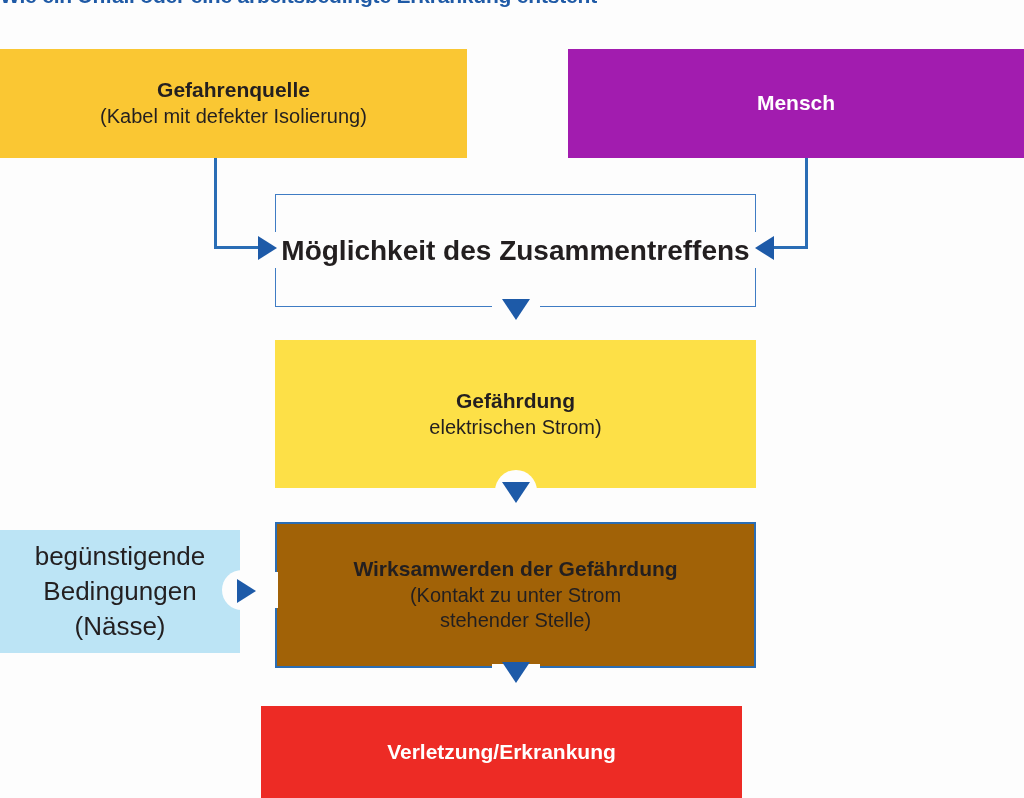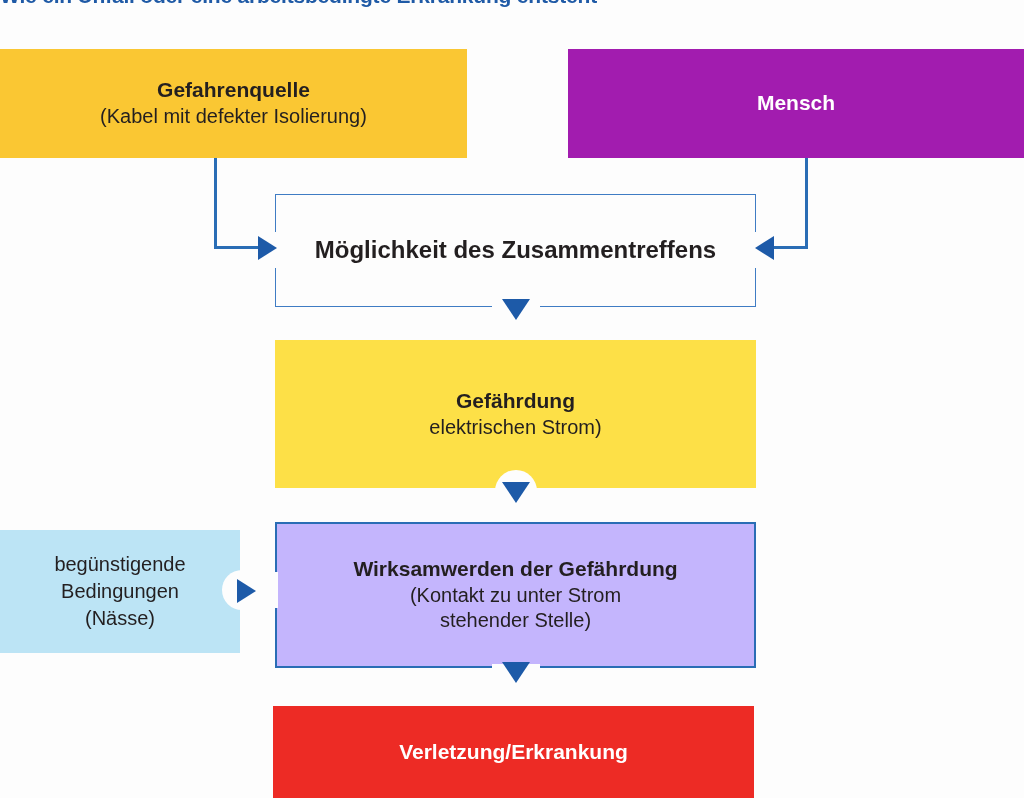--- a/index.html
+++ b/index.html
@@ -28,32 +28,32 @@
 
   
   #box-gefahrenquelle{left:0;top:49px;width:467px;height:109px;background:#fac733;}
   #box-mensch{left:568px;top:49px;width:456px;height:109px;background:#a21caf;color:#ffffff;}
   #box-mensch .hl{color:#ffffff;}
 
   #box-moeglichkeit{
     left:275px;top:194px;width:481px;height:113px;
     border:1.5px solid #3f7cc4;background:transparent;
   }
-  #box-moeglichkeit .hl{font-size:24px;}
+  #box-moeglichkeit .hl{font-size:28px;}
 
   #box-gefaehrdung{left:275px;top:340px;width:481px;height:148px;background:#fde047;}
-  #box-wirksam{left:275px;top:522px;width:481px;height:146px;background:#c4b5fd;border:2px solid #2a6db5;}
-  #box-verletzung{left:273px;top:706px;width:481px;height:92px;background:#ed2b25;color:#ffffff;}
+  #box-wirksam{left:275px;top:522px;width:481px;height:146px;background:#a16207;border:2px solid #2a6db5;}
+  #box-verletzung{left:261px;top:706px;width:481px;height:92px;background:#ed2b25;color:#ffffff;}
   #box-verletzung .hl,#box-verletzung .sub{color:#ffffff;}
 
   #box-beguenstigend{
     left:0;top:530px;width:240px;height:123px;background:#bce4f5;
     font-size:20px;line-height:1.35;
   }
-  #box-beguenstigend .sub{font-size:20px;}
+  #box-beguenstigend .sub{font-size:26px;}
 
   
   .line{position:absolute;background:#2a6db5;}
   #l-yellow-v{left:214px;top:158px;width:3px;height:91px;}
   #l-yellow-h{left:214px;top:246px;width:62px;height:3px;}
   #l-teal-v{left:805px;top:158px;width:3px;height:91px;}
   #l-teal-h{left:756px;top:246px;width:52px;height:3px;}
 
   
   .arrow{position:absolute;width:0;height:0;}

